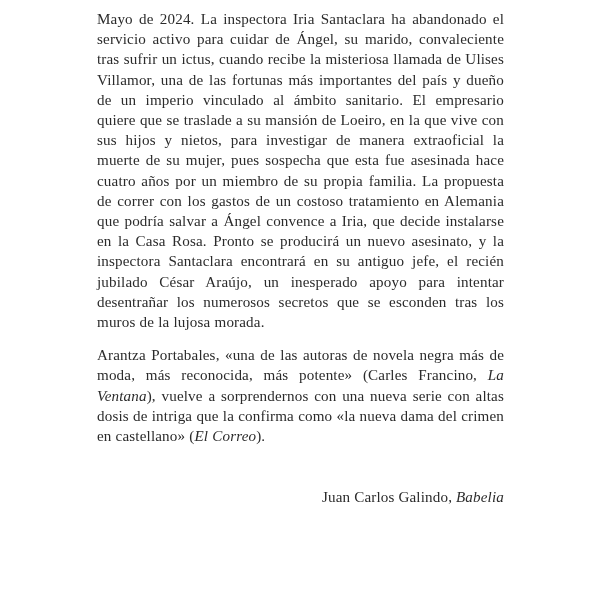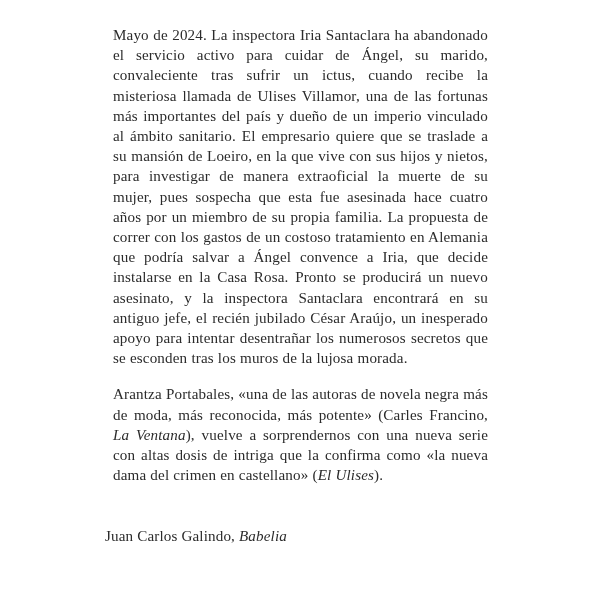--- a/index.html
+++ b/index.html
@@ -22,21 +22,21 @@
     background: #ffffff;
     box-sizing: border-box;
   }
   .text-column {
     position: absolute;
     left: 97px;
     top: 9px;
     width: 407px;
   }
   p.body-paragraph {
-    margin: 16px;
+    margin: 0;
     font-size: 15.1px;
     line-height: 20.2px;
     text-align: justify;
     text-justify: inter-word;
     hyphens: manual;
     -webkit-hyphens: manual;
     letter-spacing: 0.01em;
     word-spacing: 0.01em;
   }
   p.synopsis {
@@ -49,43 +49,43 @@
     margin-top: 41px;
   }
   p.pull-quote {
     margin: 0;
     font-size: 15.1px;
     line-height: 20.2px;
     text-align: justify;
     letter-spacing: 0.01em;
   }
   p.attribution {
-    margin: 8px;
+    margin: 0;
     font-size: 15.1px;
     line-height: 20.2px;
-    text-align: left;
+    text-align: right;
     letter-spacing: 0.01em;
   }
   .attribution-source {
     font-style: italic;
   }
   em.title-italic {
     font-style: italic;
   }
 </style>
 </head>
 <body>
 
 <div class="page">
   <div class="text-column">
 
     <p class="body-paragraph synopsis">Mayo de 2024. La inspectora Iria Santaclara ha abandonado el servicio activo para cuidar de Ángel, su marido, convaleciente tras sufrir un ictus, cuando recibe la misteriosa llamada de Ulises Villamor, una de las fortunas más importantes del país y dueño de un imperio vinculado al ámbito sanitario. El empresario quiere que se traslade a su mansión de Loeiro, en la que vive con sus hijos y nietos, para investigar de manera extraoficial la muerte de su mujer, pues sospecha que esta fue asesinada hace cuatro años por un miembro de su propia familia. La propuesta de correr con los gastos de un costoso tratamiento en Alemania que podría salvar a Ángel convence a Iria, que decide instalarse en la Casa Rosa. Pronto se producirá un nuevo asesinato, y la inspectora Santaclara encontrará en su antiguo jefe, el recién jubilado César Araújo, un inesperado apoyo para intentar desentrañar los numerosos secretos que se esconden tras los muros de la lujosa morada.</p>
 
     <p class="body-paragraph press-quote">
-      <span>Arantza Portabales, «una de las autoras de novela negra más de moda, más reconocida, más potente» (Carles Francino, </span><em class="title-italic">La Ventana</em><span>), vuelve a sorprendernos con una nueva serie con altas dosis de intriga que la confirma como «la nueva dama del crimen en castellano» (</span><em class="title-italic">El Ulises</em><span>).</span>
+      <span>Arantza Portabales, «una de las autoras de novela negra más de moda, más reconocida, más potente» (Carles Francino, </span><em class="title-italic">La Ventana</em><span>), vuelve a sorprendernos con una nueva serie con altas dosis de intriga que la confirma como «la nueva dama del crimen en castellano» (</span><em class="title-italic">El Correo</em><span>).</span>
     </p>
 
     <div class="pull-quote-block">
       <p class="attribution">
         <span>Juan Carlos Galindo, </span><span class="attribution-source">Babelia</span>
       </p>
     </div>
 
   </div>
 </div>

